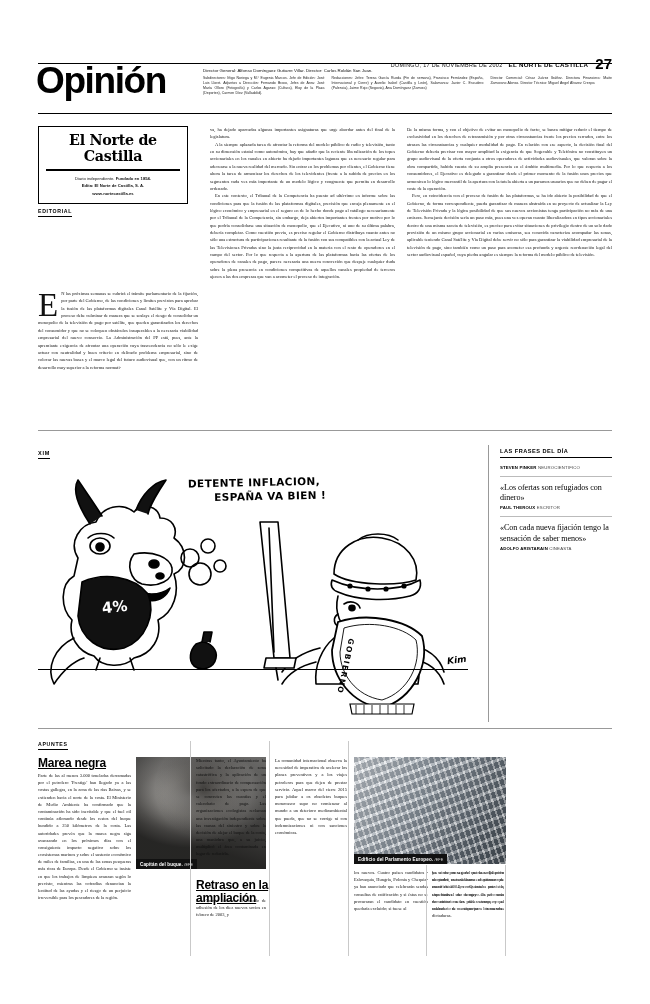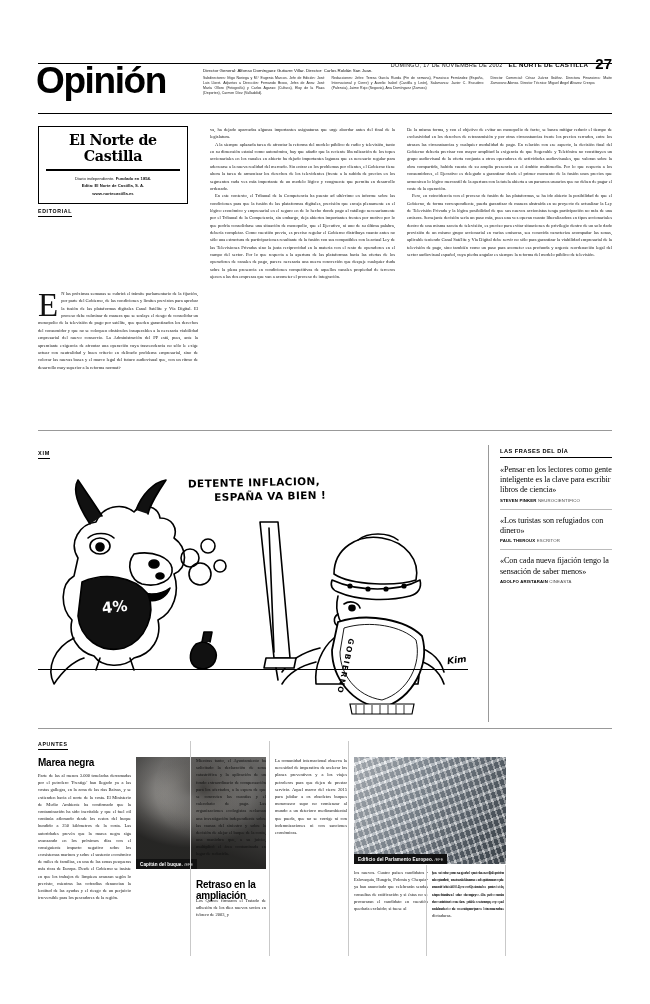--- a/index.html
+++ b/index.html
@@ -315,23 +315,24 @@
     font-weight: bold;
     font-size: 5.2px;
     letter-spacing: 0.7px;
     border-bottom: 1px solid #000;
     padding-bottom: 2px;
   }
   .ap-title {
     position: absolute;
     font-family: "Liberation Sans", sans-serif;
     font-weight: bold;
-    font-size: 10px;
+    font-size: 12px;
     letter-spacing: -0.25px;
     line-height: 1.12;
+    text-decoration: underline;
   }
   .ap-title-1 { left: 38px; top: 757px; width: 95px; }
   .ap-title-2 { left: 196px; top: 879px; width: 75px; }
 
   .ap-col {
     position: absolute;
     font-size: 4.5px;
     line-height: 1.6;
     text-align: justify;
     color: #111;
@@ -552,29 +553,28 @@
     <div class="cartoon-ground"></div>
     <div class="cartoon-sign">Kim</div>
   </div>
 
   <div class="vline-quotes"></div>
 
   <div class="quotes">
     <div class="quotes-title">LAS FRASES DEL DÍA</div>
 
     <div class="quote-item">
-      <div class="quote-text">«Pensar en los lectores como gente inteligente es la clave para escribir libros de ciencia»</div>
       <div class="quote-attr">
         <span class="nm">STEVEN PINKER</span>
         <span class="ro">NEUROCIENTÍFICO</span>
       </div>
     </div>
 
     <div class="quote-item">
-      <div class="quote-text">«Los turistas son refugiados con dinero»</div>
+      <div class="quote-text">«Los ofertas son refugiados con dinero»</div>
       <div class="quote-attr">
         <span class="nm">PAUL THEROUX</span>
         <span class="ro">ESCRITOR</span>
       </div>
     </div>
 
 
     <div class="quote-item">
       <div class="quote-text">«Con cada nueva fijación tengo la sensación de saber menos»</div>
       <div class="quote-attr">

